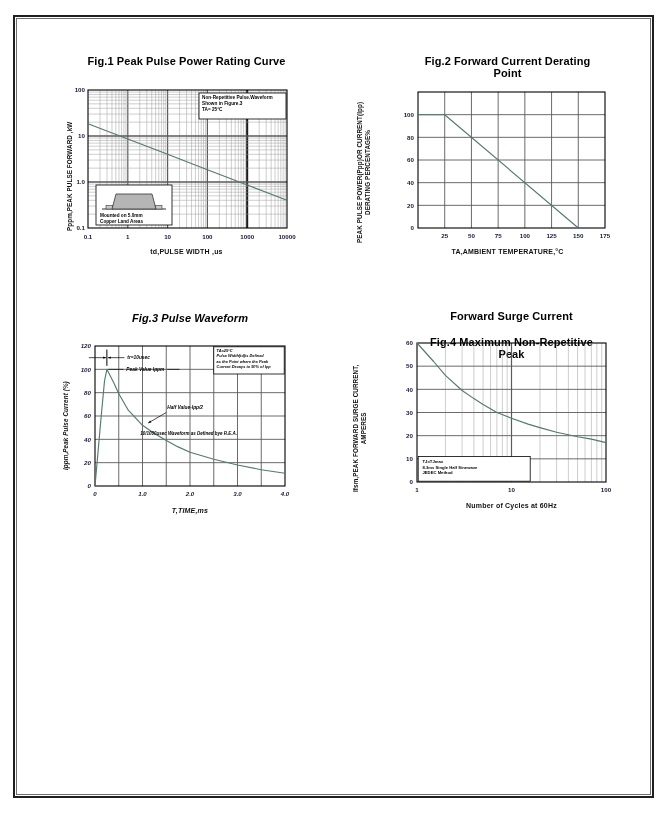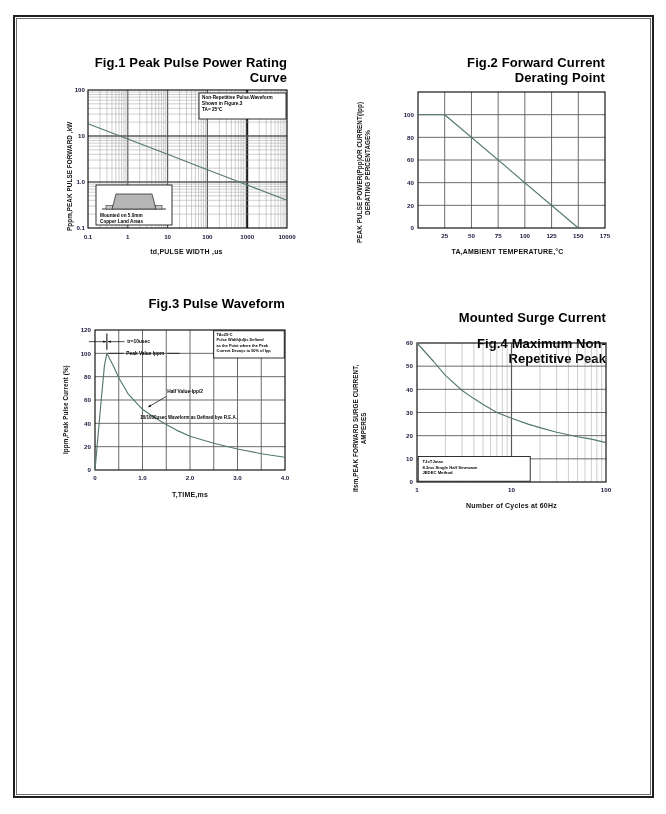--- a/index.html
+++ b/index.html
@@ -1,21 +1,21 @@
 <!DOCTYPE html>
 <html><head>
 <meta charset="utf-8">
 <style>
   html,body{margin:0;padding:0;background:#e8e8e8;}
   .page{position:relative;width:666px;height:814px;background:#ffffff;overflow:hidden;
         font-family:"Liberation Sans",sans-serif;}
   .frame{position:absolute;left:13px;top:15px;width:637px;height:779px;
          border:2px solid #1f1f1f;outline:1px solid #6e6e6e;outline-offset:-4px;background:#fff;}
   .figure{position:absolute;}
-  .fig-title{position:absolute;text-align:right;font-size:13px;font-weight:bold;color:#000;letter-spacing:.1px;}
+  .fig-title{position:absolute;text-align:center;font-size:11px;font-weight:bold;color:#000;letter-spacing:.1px;}
   .axis-x{position:absolute;text-align:center;font-size:7px;font-weight:bold;color:#111;letter-spacing:.2px;}
   .axis-y{position:absolute;transform:rotate(-90deg);transform-origin:left top;white-space:nowrap;
           font-size:6.3px;font-weight:bold;color:#111;letter-spacing:.1px;}
   .axis-y .yl{display:block;text-align:center;line-height:7.5px;}
   svg{position:absolute;left:0;overflow:visible;}
   svg text{font-family:"Liberation Sans",sans-serif;}
 </style>
 </head>
 <body>
 
@@ -158,21 +158,21 @@
           <text x="64" y="122.53333333333335" font-size="6.2" fill="#16163a" font-weight="bold" text-anchor="end">20</text>
           <text x="64" y="99.86666666666667" font-size="6.2" fill="#16163a" font-weight="bold" text-anchor="end">40</text>
           <text x="64" y="77.2" font-size="6.2" fill="#16163a" font-weight="bold" text-anchor="end">60</text>
           <text x="64" y="54.533333333333346" font-size="6.2" fill="#16163a" font-weight="bold" text-anchor="end">80</text>
           <text x="64" y="31.866666666666656" font-size="6.2" fill="#16163a" font-weight="bold" text-anchor="end">100</text>
         </g>
       </svg>
     <div class="axis-x" style="top:193px;left:60px;width:195px;">TA,AMBIENT TEMPERATURE,°C</div>
   </div>
 
-  <div class="figure" style="left:48px;top:288px;width:255px;height:228px;">
+  <div class="figure" style="left:48px;top:304px;width:255px;height:228px;font-style:italic;">
     <div class="fig-title" style="top:8px;left:47px;width:190px;">Fig.3  Pulse Waveform</div>
     <div class="axis-y" style="left:14px;top:166px;">Ippm,Peak Pulse Current (%)</div>
     <svg id="svg-fig3" style="top:32px;" width="255" height="190">
         <g>
           <line x1="70.75" y1="10" x2="70.75" y2="150" stroke="#5a5a5a" stroke-width="0.9"></line>
           <line x1="94.5" y1="10" x2="94.5" y2="150" stroke="#5a5a5a" stroke-width="0.9"></line>
           <line x1="118.25" y1="10" x2="118.25" y2="150" stroke="#5a5a5a" stroke-width="0.9"></line>
           <line x1="142" y1="10" x2="142" y2="150" stroke="#5a5a5a" stroke-width="0.9"></line>
           <line x1="165.75" y1="10" x2="165.75" y2="150" stroke="#5a5a5a" stroke-width="0.9"></line>
           <line x1="189.5" y1="10" x2="189.5" y2="150" stroke="#5a5a5a" stroke-width="0.9"></line>
@@ -214,21 +214,21 @@
           <text x="168.60000000000002" y="21.4" font-size="3.9" fill="#000000" font-weight="bold" text-anchor="start">Pulse  Width(td)is Defined</text>
           <text x="168.60000000000002" y="26.6" font-size="3.9" fill="#000000" font-weight="bold" text-anchor="start">as the Point where the Peak</text>
           <text x="168.60000000000002" y="31.8" font-size="3.9" fill="#000000" font-weight="bold" text-anchor="start">Current Decays to 50% of Ipp</text>
         </g>
       </svg>
     <div class="axis-x" style="top:203px;left:47px;width:190px;">T,TIME,ms</div>
   </div>
 
   <div class="figure" style="left:348px;top:296px;width:278px;height:234px;">
     <div class="fig-title" style="top:0;left:69px;width:189px;margin-top:40px;">Fig.4  Maximum Non-Repetitive Peak</div>
-    <div class="fig-title" style="top:14px;left:69px;width:189px;">Mounted Surge Current</div>
+    <div class="fig-title" style="top:14px;left:69px;width:189px;">Forward Surge Current</div>
     <div class="axis-y" style="left:4px;top:196px;">
       <span class="yl">Ifsm,PEAK FORWARD SURGE CURRENT,</span>
       <span class="yl">AMPERES</span>
     </div>
     <svg id="svg-fig4" style="top:34px;" width="278" height="194">
         <g>
           <line x1="97.44733459024623" y1="13" x2="97.44733459024623" y2="152" stroke="#9c9c9c" stroke-width="0.5"></line>
           <line x1="114.0879585710081" y1="13" x2="114.0879585710081" y2="152" stroke="#9c9c9c" stroke-width="0.5"></line>
           <line x1="125.89466918049246" y1="13" x2="125.89466918049246" y2="152" stroke="#9c9c9c" stroke-width="0.5"></line>
           <line x1="135.05266540975379" y1="13" x2="135.05266540975379" y2="152" stroke="#9c9c9c" stroke-width="0.5"></line>

